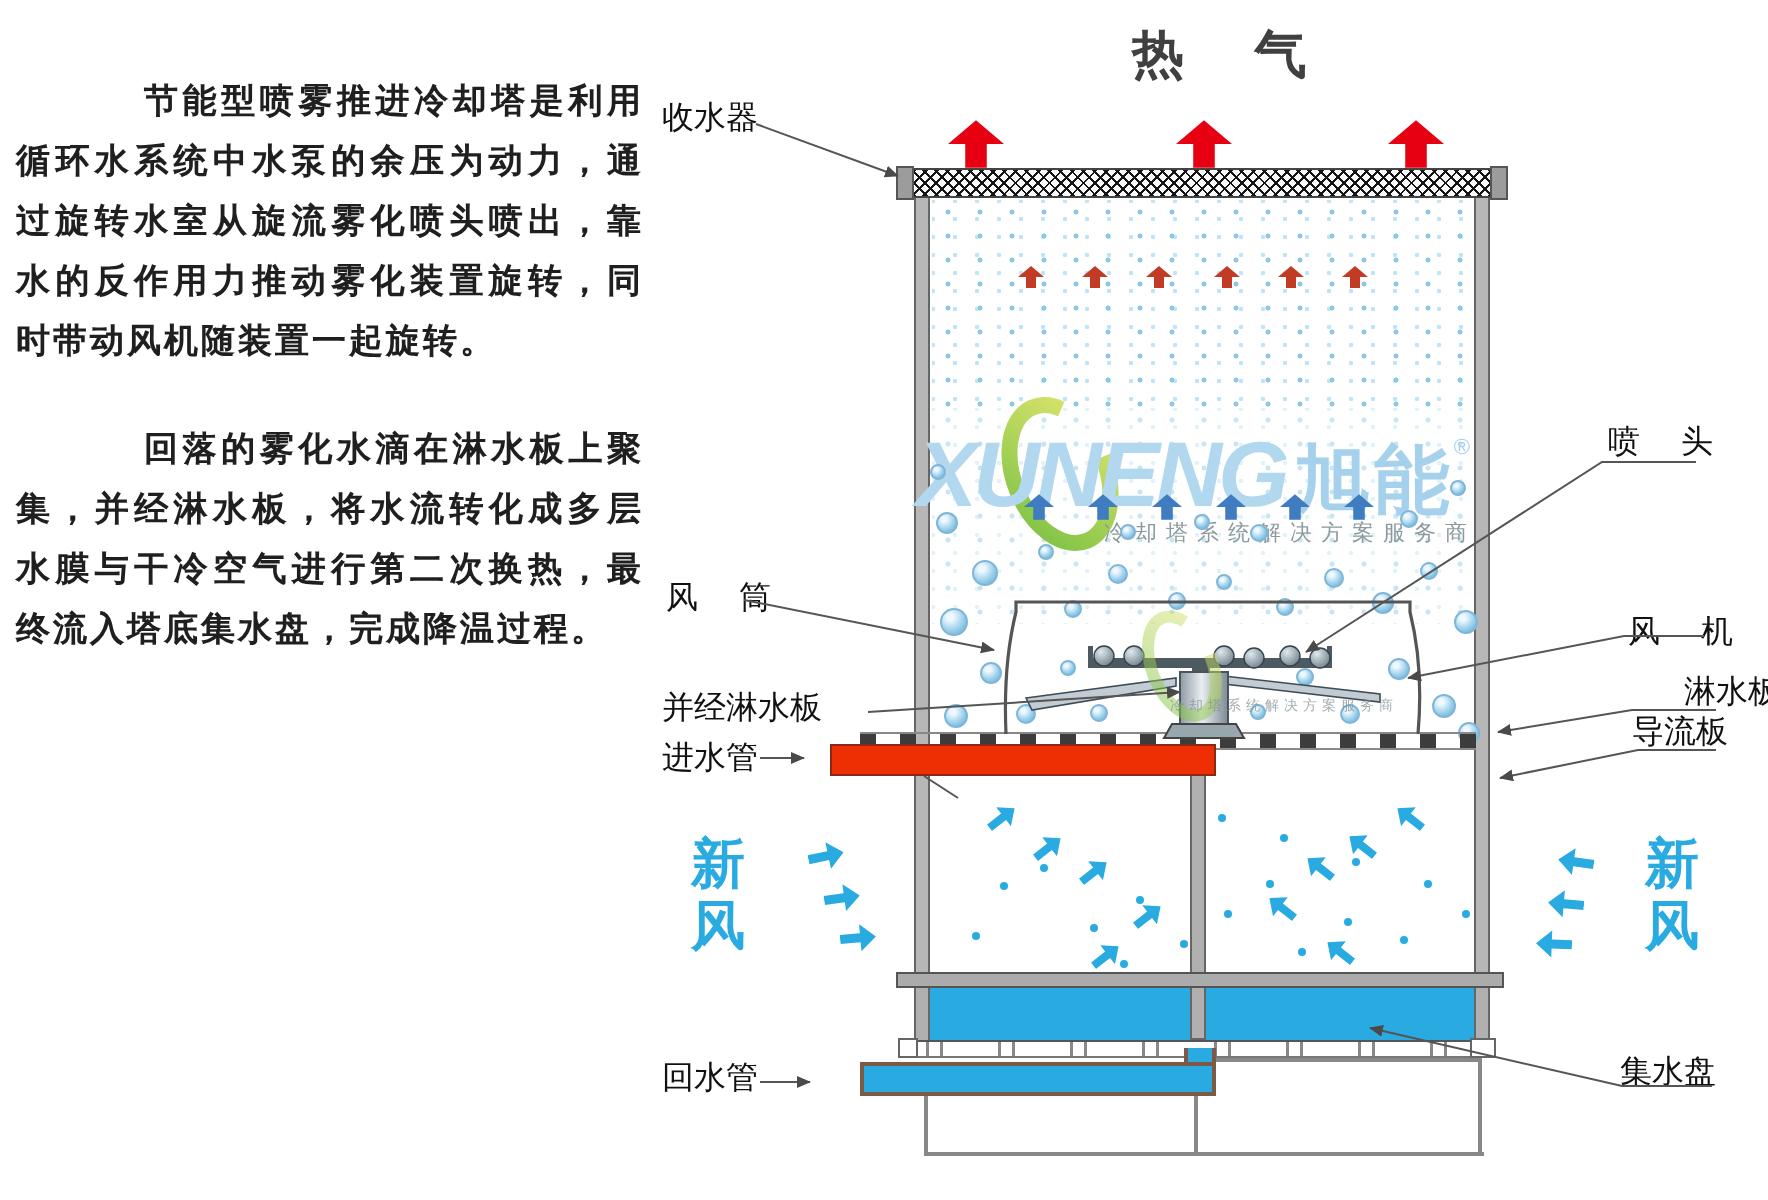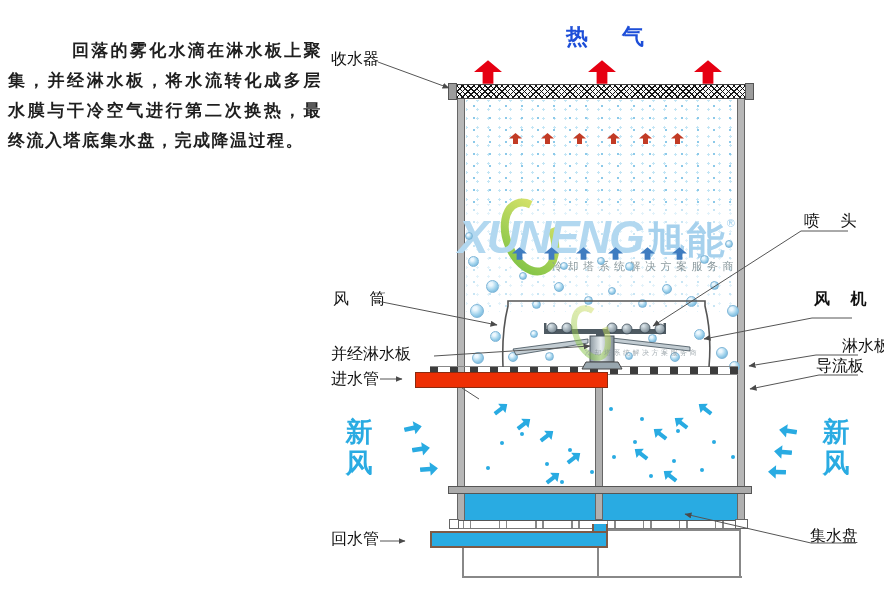--- a/index.html
+++ b/index.html
@@ -6,21 +6,21 @@
     font-family:"Liberation Sans","DejaVu Sans",sans-serif;}
   #stage{position:absolute;left:0;top:0;width:884px;height:600px;}
   .abs{position:absolute;}
   
   .copy{position:absolute;left:8px;top:36px;width:314px;font-size:17px;line-height:30px;
     font-weight:700;color:#1f1f1f;letter-spacing:1.5px;text-align:justify;}
   .copy p{margin:0 0 24px;text-indent:64px;}
   
   .lbl{position:absolute;font-size:16px;color:#111;white-space:nowrap;z-index:40;}
   .sp{letter-spacing:8px;}
-  .hot{font-size:22px;font-weight:700;letter-spacing:14px;color:#1d4ed8;margin-top:12px;}
+  .hot{font-size:26px;font-weight:700;letter-spacing:14px;color:#404040;}
   .xf{position:absolute;width:30px;font-size:27px;line-height:31px;font-weight:700;
     color:#29abe2;word-break:break-all;text-align:center;z-index:40;}
   
   .wall{position:absolute;width:8px;background:#b7b7b7;border-left:1px solid #666;
     border-right:1px solid #666;box-sizing:border-box;z-index:5;}
   .collector{position:absolute;left:456px;top:84px;width:290px;height:15px;box-sizing:border-box;
     border:1px solid #444;z-index:6;background:
     repeating-linear-gradient(45deg,#151515 0 1px,transparent 1px 4px),
     repeating-linear-gradient(135deg,#151515 0 1px,transparent 1px 4px),#fafafa;}
   .cap{position:absolute;width:9px;height:17px;background:#9c9c9c;border:1px solid #555;
@@ -71,20 +71,21 @@
     color:#7f8c93;z-index:22;opacity:.7;white-space:nowrap;}
   .overlay{position:absolute;left:0;top:0;z-index:50;pointer-events:none;}
   svg{display:block;}
 </style>
 </head>
 <body>
 
 <div id="stage">
 
   <div class="copy">
+    <p>节能型喷雾推进冷却塔是利用循环水系统中水泵的余压为动力，通过旋转水室从旋流雾化喷头喷出，靠水的反作用力推动雾化装置旋转，同时带动风机随装置一起旋转。</p>
     <p>回落的雾化水滴在淋水板上聚集，并经淋水板，将水流转化成多层水膜与干冷空气进行第二次换热，最终流入塔底集水盘，完成降温过程。</p>
   </div>
 
   <div class="wall" style="left:457px;top:97px;height:390px;"></div>
   <div class="wall" style="left:737px;top:97px;height:390px;"></div>
   <div class="collector"></div>
   <div class="cap" style="left:448px;top:83px;"></div>
   <div class="cap" style="left:745px;top:83px;"></div>
 
   <div class="mist" style="top:100px;height:104px;opacity:.95;"></div>
@@ -158,21 +159,21 @@
   <div class="oline" style="left:608px;top:529px;width:133px;height:2px;"></div>
   <div class="oline" style="left:597px;top:547px;width:2px;height:30px;"></div>
 
   <div class="lbl hot" style="left:566px;top:10px;">热 气</div>
   <div class="lbl" style="left:331px;top:49px;">收水器</div>
   <div class="lbl sp" style="left:333px;top:289px;">风 筒</div>
   <div class="lbl" style="left:331px;top:344px;">并经淋水板</div>
   <div class="lbl" style="left:331px;top:369px;">进水管</div>
   <div class="lbl" style="left:331px;top:529px;">回水管</div>
   <div class="lbl sp" style="left:804px;top:211px;">喷 头</div>
-  <div class="lbl sp" style="left:814px;top:289px;font-weight:bold;">风 机</div>
+  <div class="lbl sp" style="left:814px;top:306px;">风 机</div>
   <div class="lbl" style="left:814px;top:336px;margin-left:28px;">淋水板</div>
   <div class="lbl" style="left:816px;top:356px;">导流板</div>
   <div class="lbl" style="left:810px;top:526px;">集水盘</div>
   <div class="xf" style="left:344px;top:417px;">新风</div>
   <div class="xf" style="left:821px;top:417px;">新风</div>
 
   <svg class="overlay" width="884" height="600">
     <defs>
         <marker id="arw" markerWidth="8" markerHeight="8" refX="6.5" refY="3" orient="auto">
       <path d="M0,0 L7,3 L0,6 Z" fill="#4a4a4a"></path>

